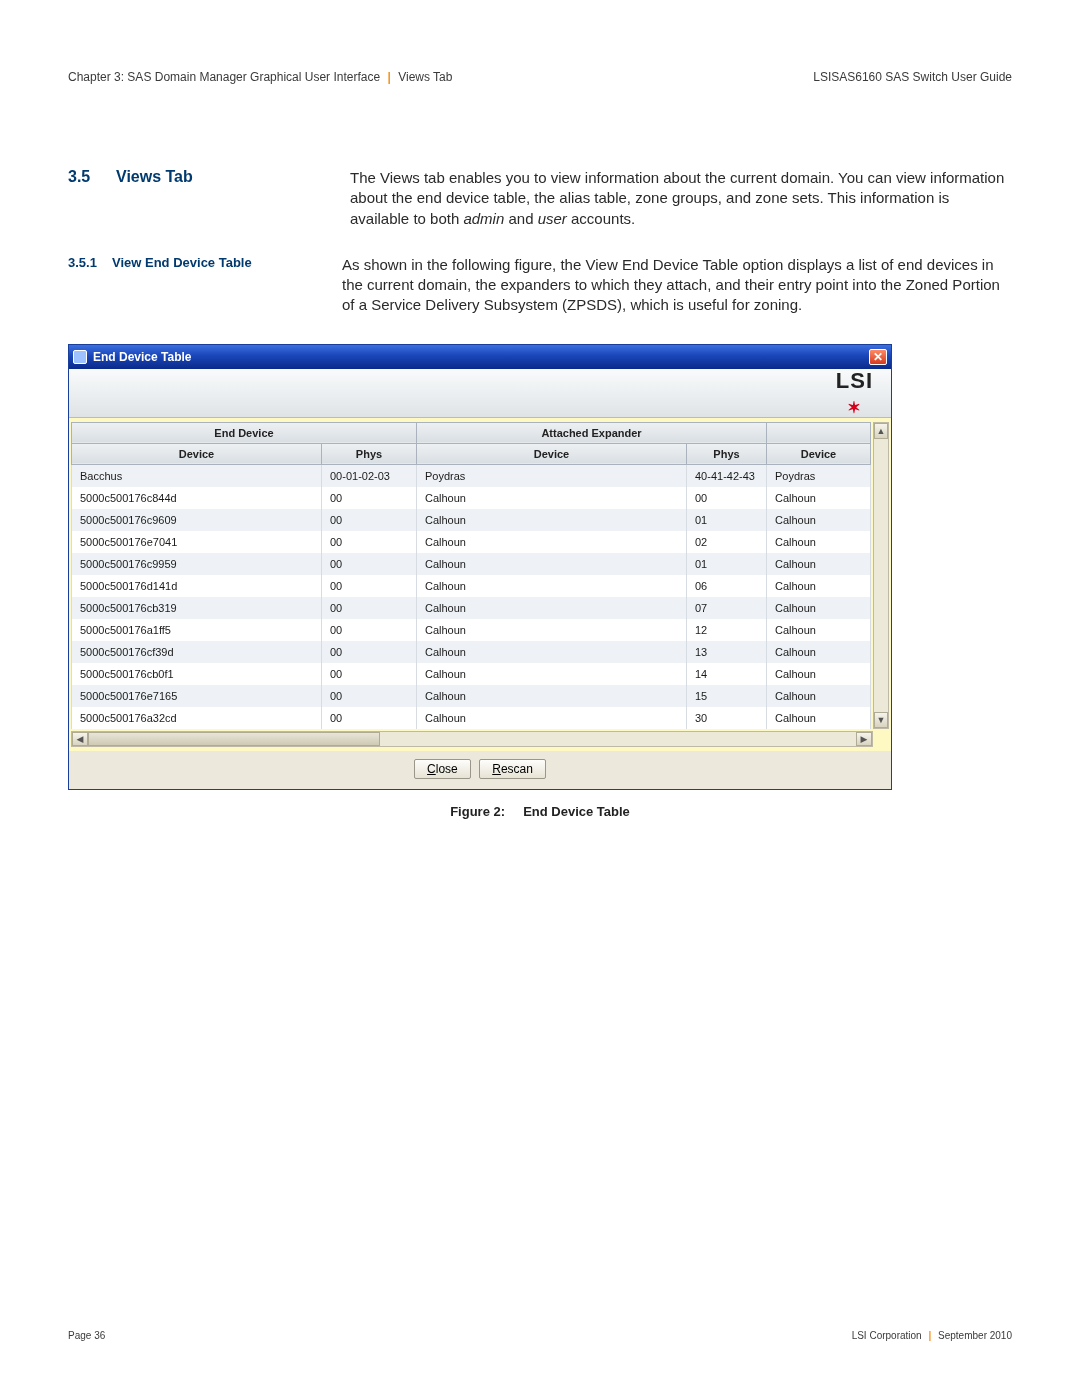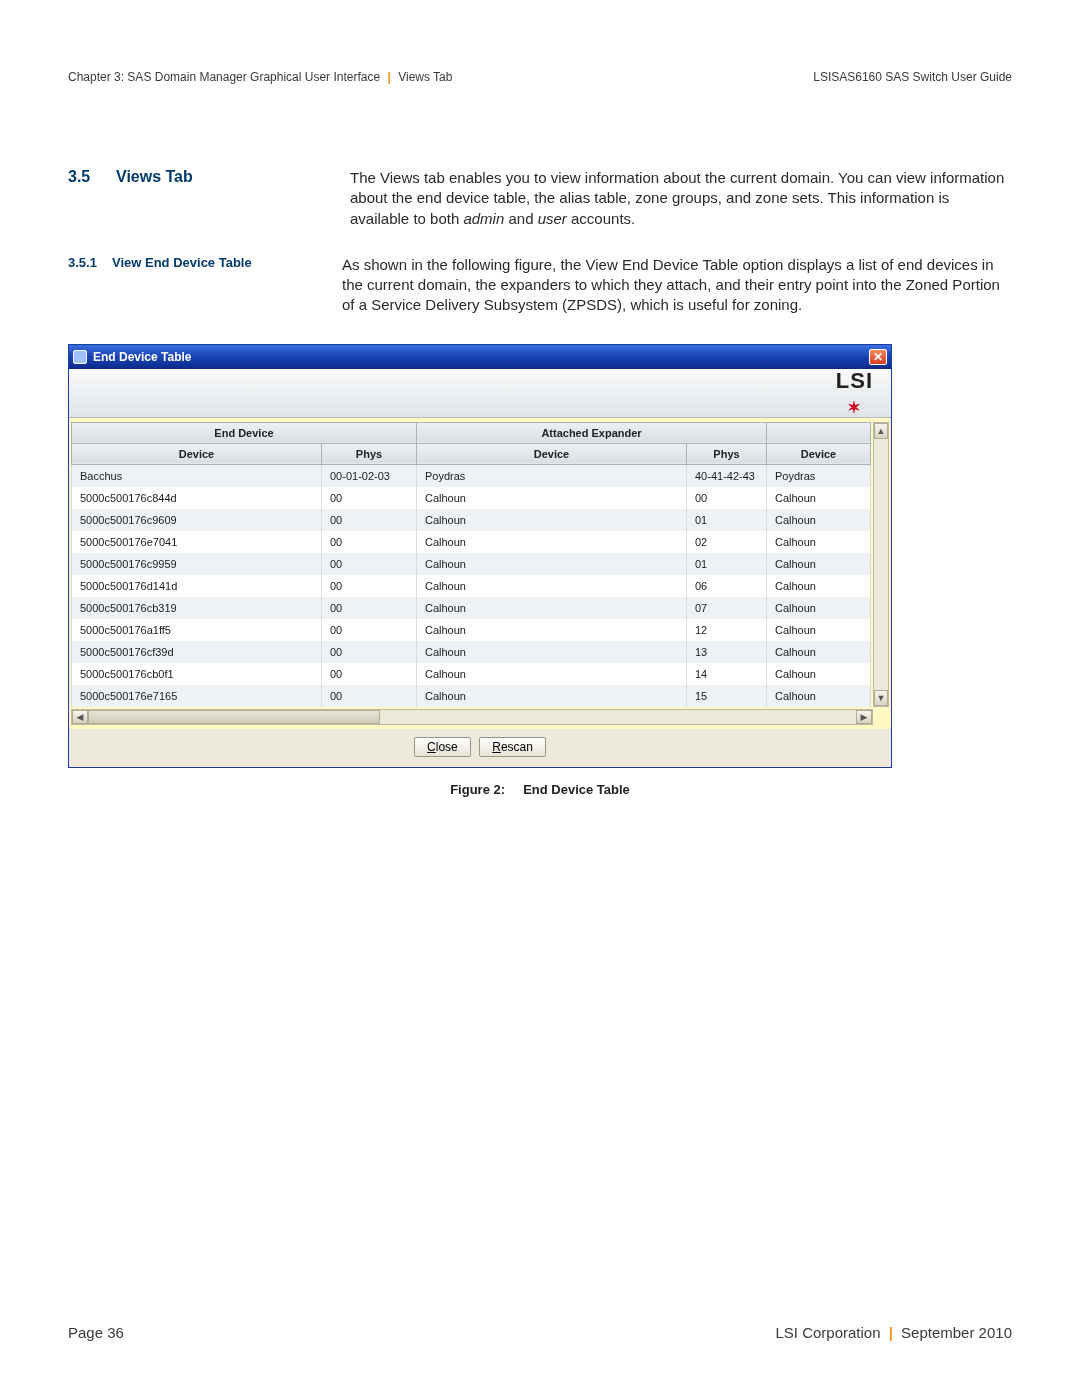--- a/index.html
+++ b/index.html
@@ -109,21 +109,21 @@
     font-size:12px;
     border-radius:2px;
     margin:0 2px;
   }
   .btn .u { text-decoration:underline; }
   .fig-caption { text-align:center; font-weight:700; font-size:13px; margin-top:14px; }
 
   .footer-row {
     position:absolute;
     bottom:56px; left:68px; right:68px;
-    font-size:15px; color:#3a3a3a;
+    font-size:10px; color:#3a3a3a;
     display:flex; justify-content:space-between;
   }
 </style>
 </head>
 <body>
 
 <div class="header-row">
   <div>
     <span>Chapter 3: SAS Domain Manager Graphical User Interface</span>
     <span class="header-sep">|</span>
@@ -247,20 +247,27 @@
               <td>14</td>
               <td>Calhoun</td>
             </tr>
             <tr>
               <td>5000c500176e7165</td>
               <td>00</td>
               <td>Calhoun</td>
               <td>15</td>
               <td>Calhoun</td>
             </tr>
+            <tr>
+              <td>5000c500176a32cd</td>
+              <td>00</td>
+              <td>Calhoun</td>
+              <td>30</td>
+              <td>Calhoun</td>
+            </tr>
           </tbody>
       </table>
       <div class="scroll-v">
         <div class="sbtn">▲</div>
         <div class="sbtn">▼</div>
       </div>
       <div class="scroll-h">
         <div class="sbtn-h">◀</div>
         <div class="htrack">
             <div class="hthumb"></div>

